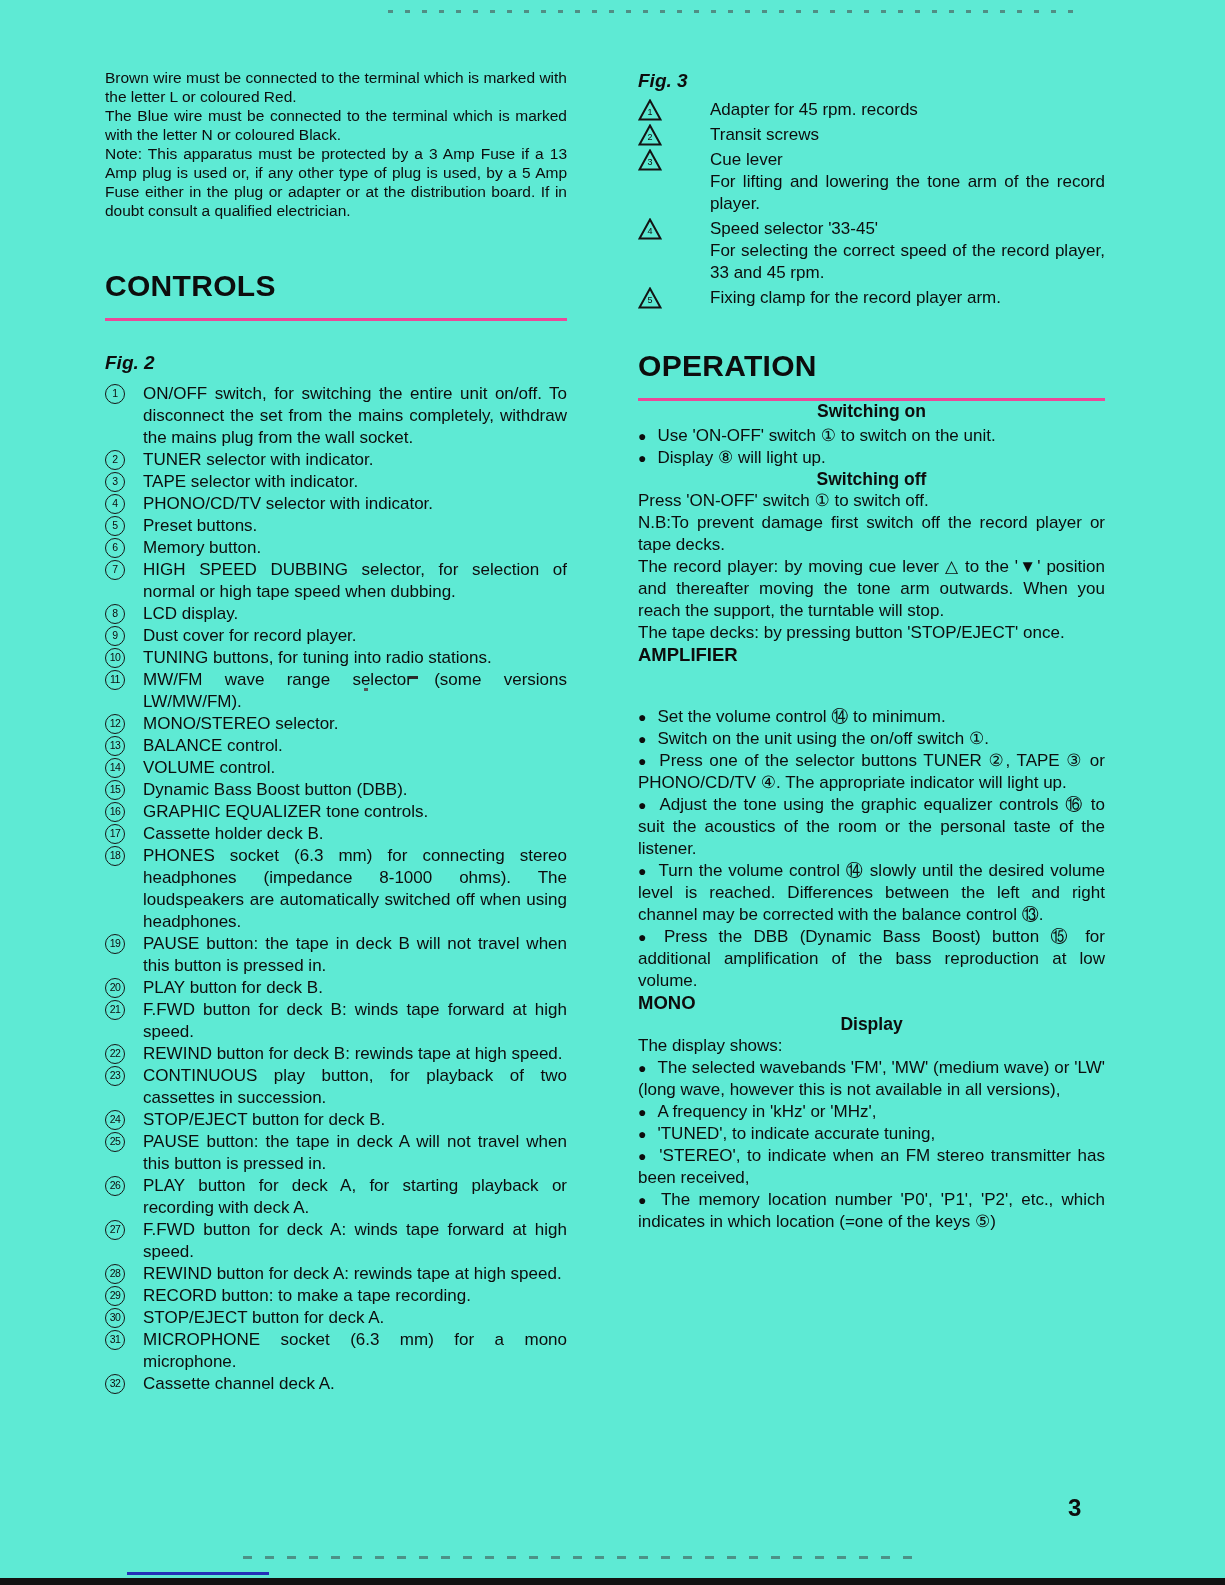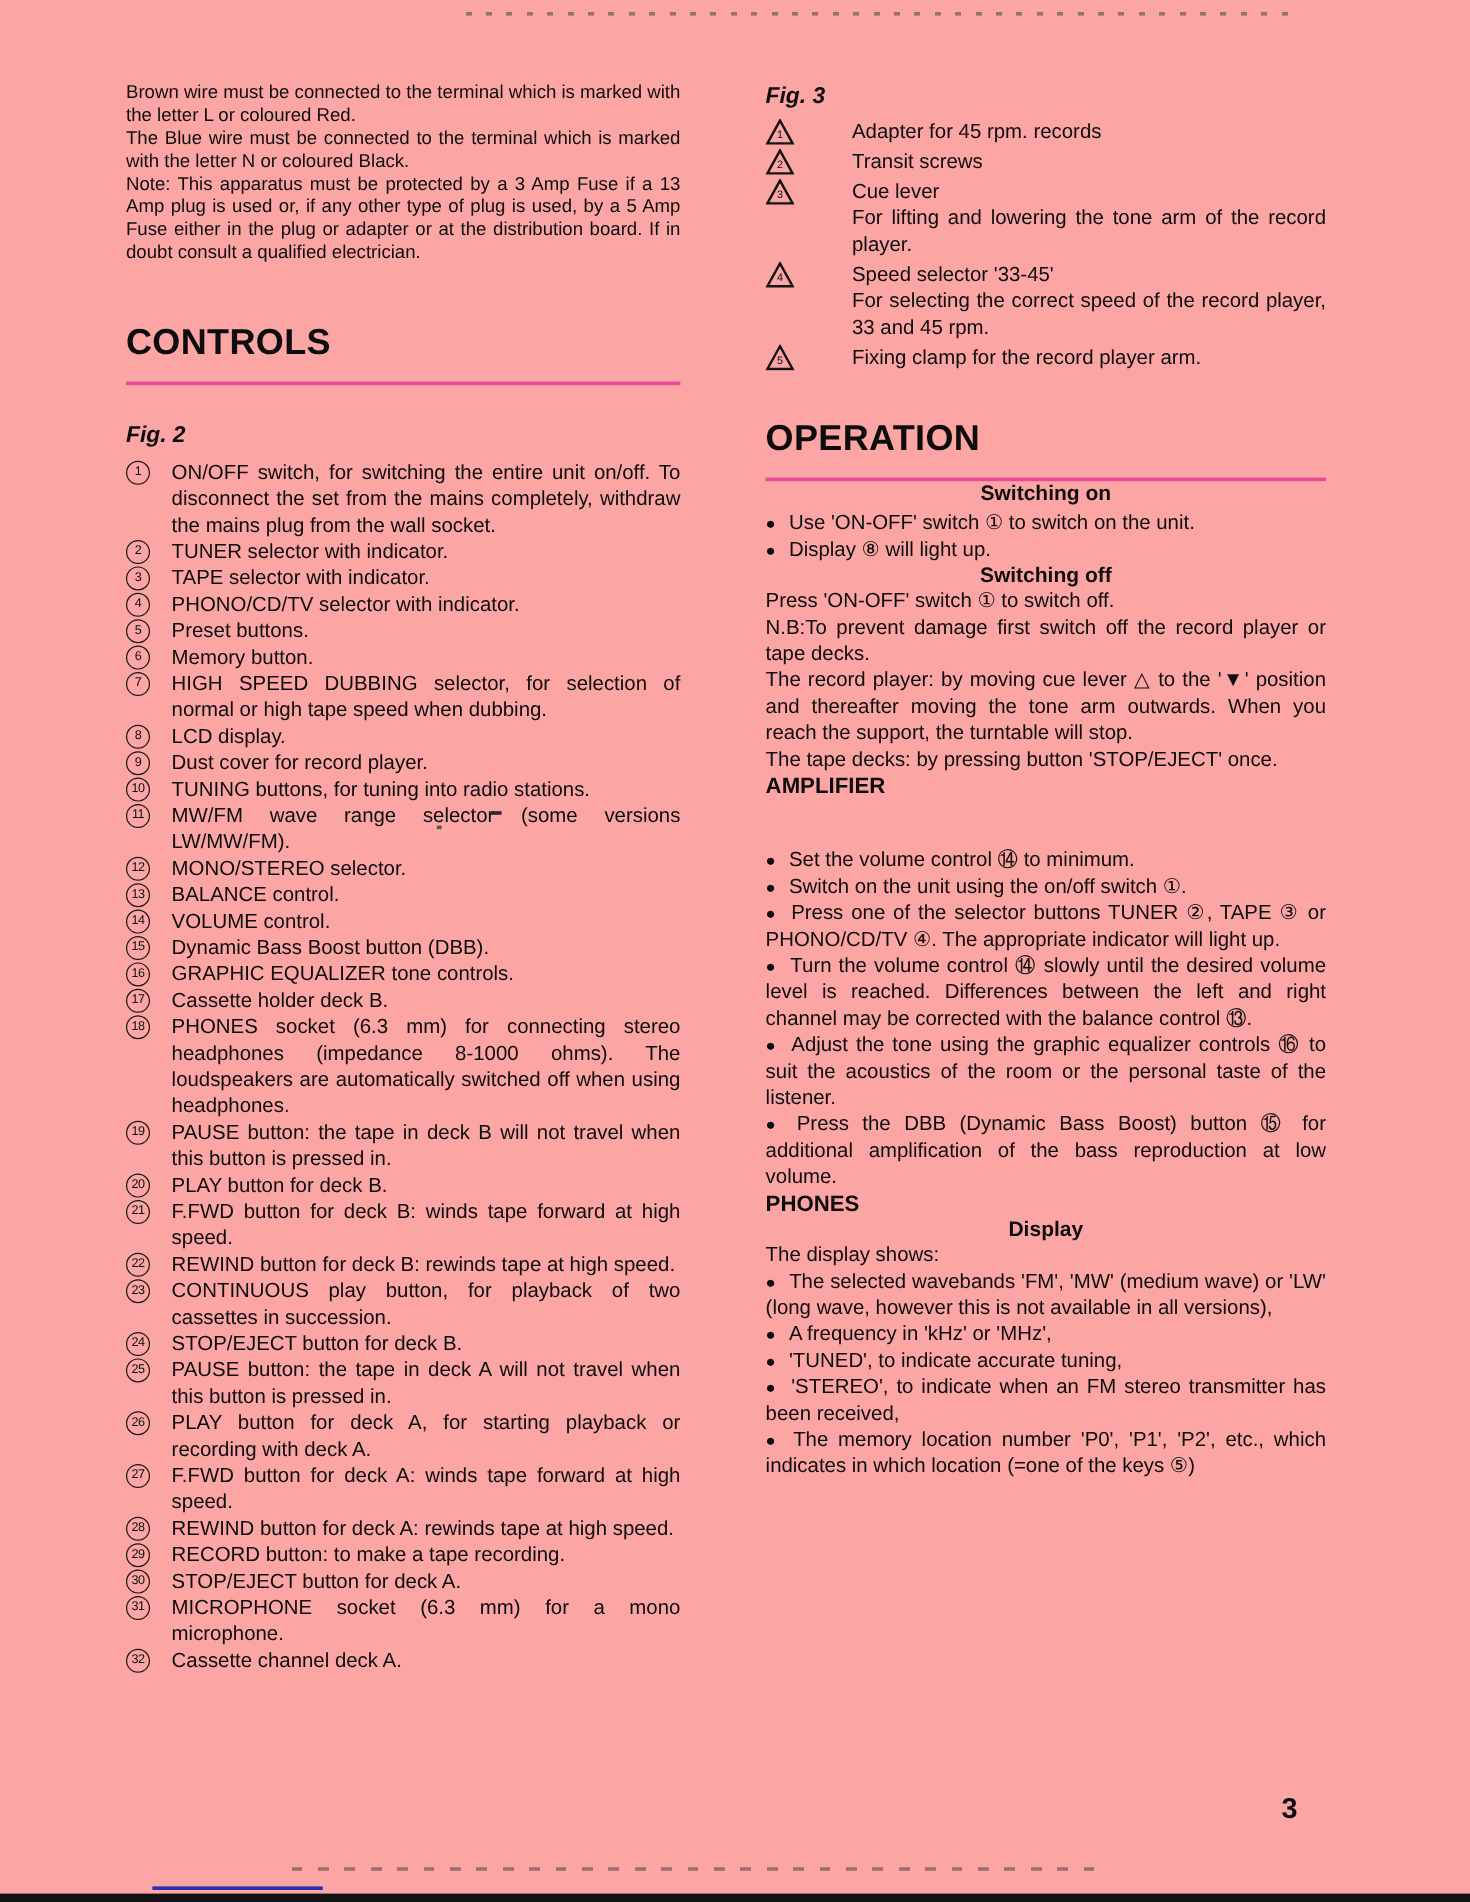--- a/index.html
+++ b/index.html
@@ -1,19 +1,19 @@
 <!DOCTYPE html>
 <html><head>
 <meta charset="utf-8">
 <style>
   html,body{margin:0;padding:0;background:#e8e8e8;}
   .page{
     position:relative;
     width:1225px;height:1585px;
-    background:#fca5a5;
+    background:#5eead4;
     font-family:"Liberation Sans", sans-serif;
     color:#0d0d0d;
     overflow:hidden;
   }
   .col{position:absolute;top:0;}
   .col.left{left:105px;width:462px;}
   .col.right{left:638px;width:467px;}
   .intro{margin-top:68px;font-size:15.5px;line-height:19px;text-align:justify;}
   .intro p{margin:0;}
   .it{}
@@ -333,28 +333,28 @@
 
     <h2 class="sub amp-head">AMPLIFIER</h2>
     <div class="amp-bullets">
 
         <p class="bullet"><span class="dot">●</span><span>Set the volume control ⑭ to minimum.</span></p>
 
         <p class="bullet"><span class="dot">●</span><span>Switch on the unit using the on/off switch ①.</span></p>
 
         <p class="bullet"><span class="dot">●</span><span>Press one of the selector buttons TUNER ②, TAPE ③ or PHONO/CD/TV ④. The appropriate indicator will light up.</span></p>
 
+        <p class="bullet"><span class="dot">●</span><span>Adjust the tone using the graphic equalizer controls ⑯ to suit the acoustics of the room or the personal taste of the listener.</span></p>
+
         <p class="bullet"><span class="dot">●</span><span>Turn the volume control ⑭ slowly until the desired volume level is reached. Differences between the left and right channel may be corrected with the balance control ⑬.</span></p>
 
-        <p class="bullet"><span class="dot">●</span><span>Adjust the tone using the graphic equalizer controls ⑯ to suit the acoustics of the room or the personal taste of the listener.</span></p>
-
         <p class="bullet"><span class="dot">●</span><span>Press the DBB (Dynamic Bass Boost) button ⑮ for additional amplification of the bass reproduction at low volume.</span></p>
       </div>
 
-    <h2 class="sub tuner-head">PHONES</h2>
+    <h2 class="sub tuner-head">MONO</h2>
     <h3 class="sub display-title">Display</h3>
     <p class="para">The display shows:</p>
     <div>
 
         <p class="bullet"><span class="dot">●</span><span>The selected wavebands 'FM', 'MW' (medium wave) or 'LW' (long wave, however this is not available in all versions),</span></p>
 
         <p class="bullet"><span class="dot">●</span><span>A frequency in 'kHz' or 'MHz',</span></p>
 
         <p class="bullet"><span class="dot">●</span><span>'TUNED', to indicate accurate tuning,</span></p>
 

